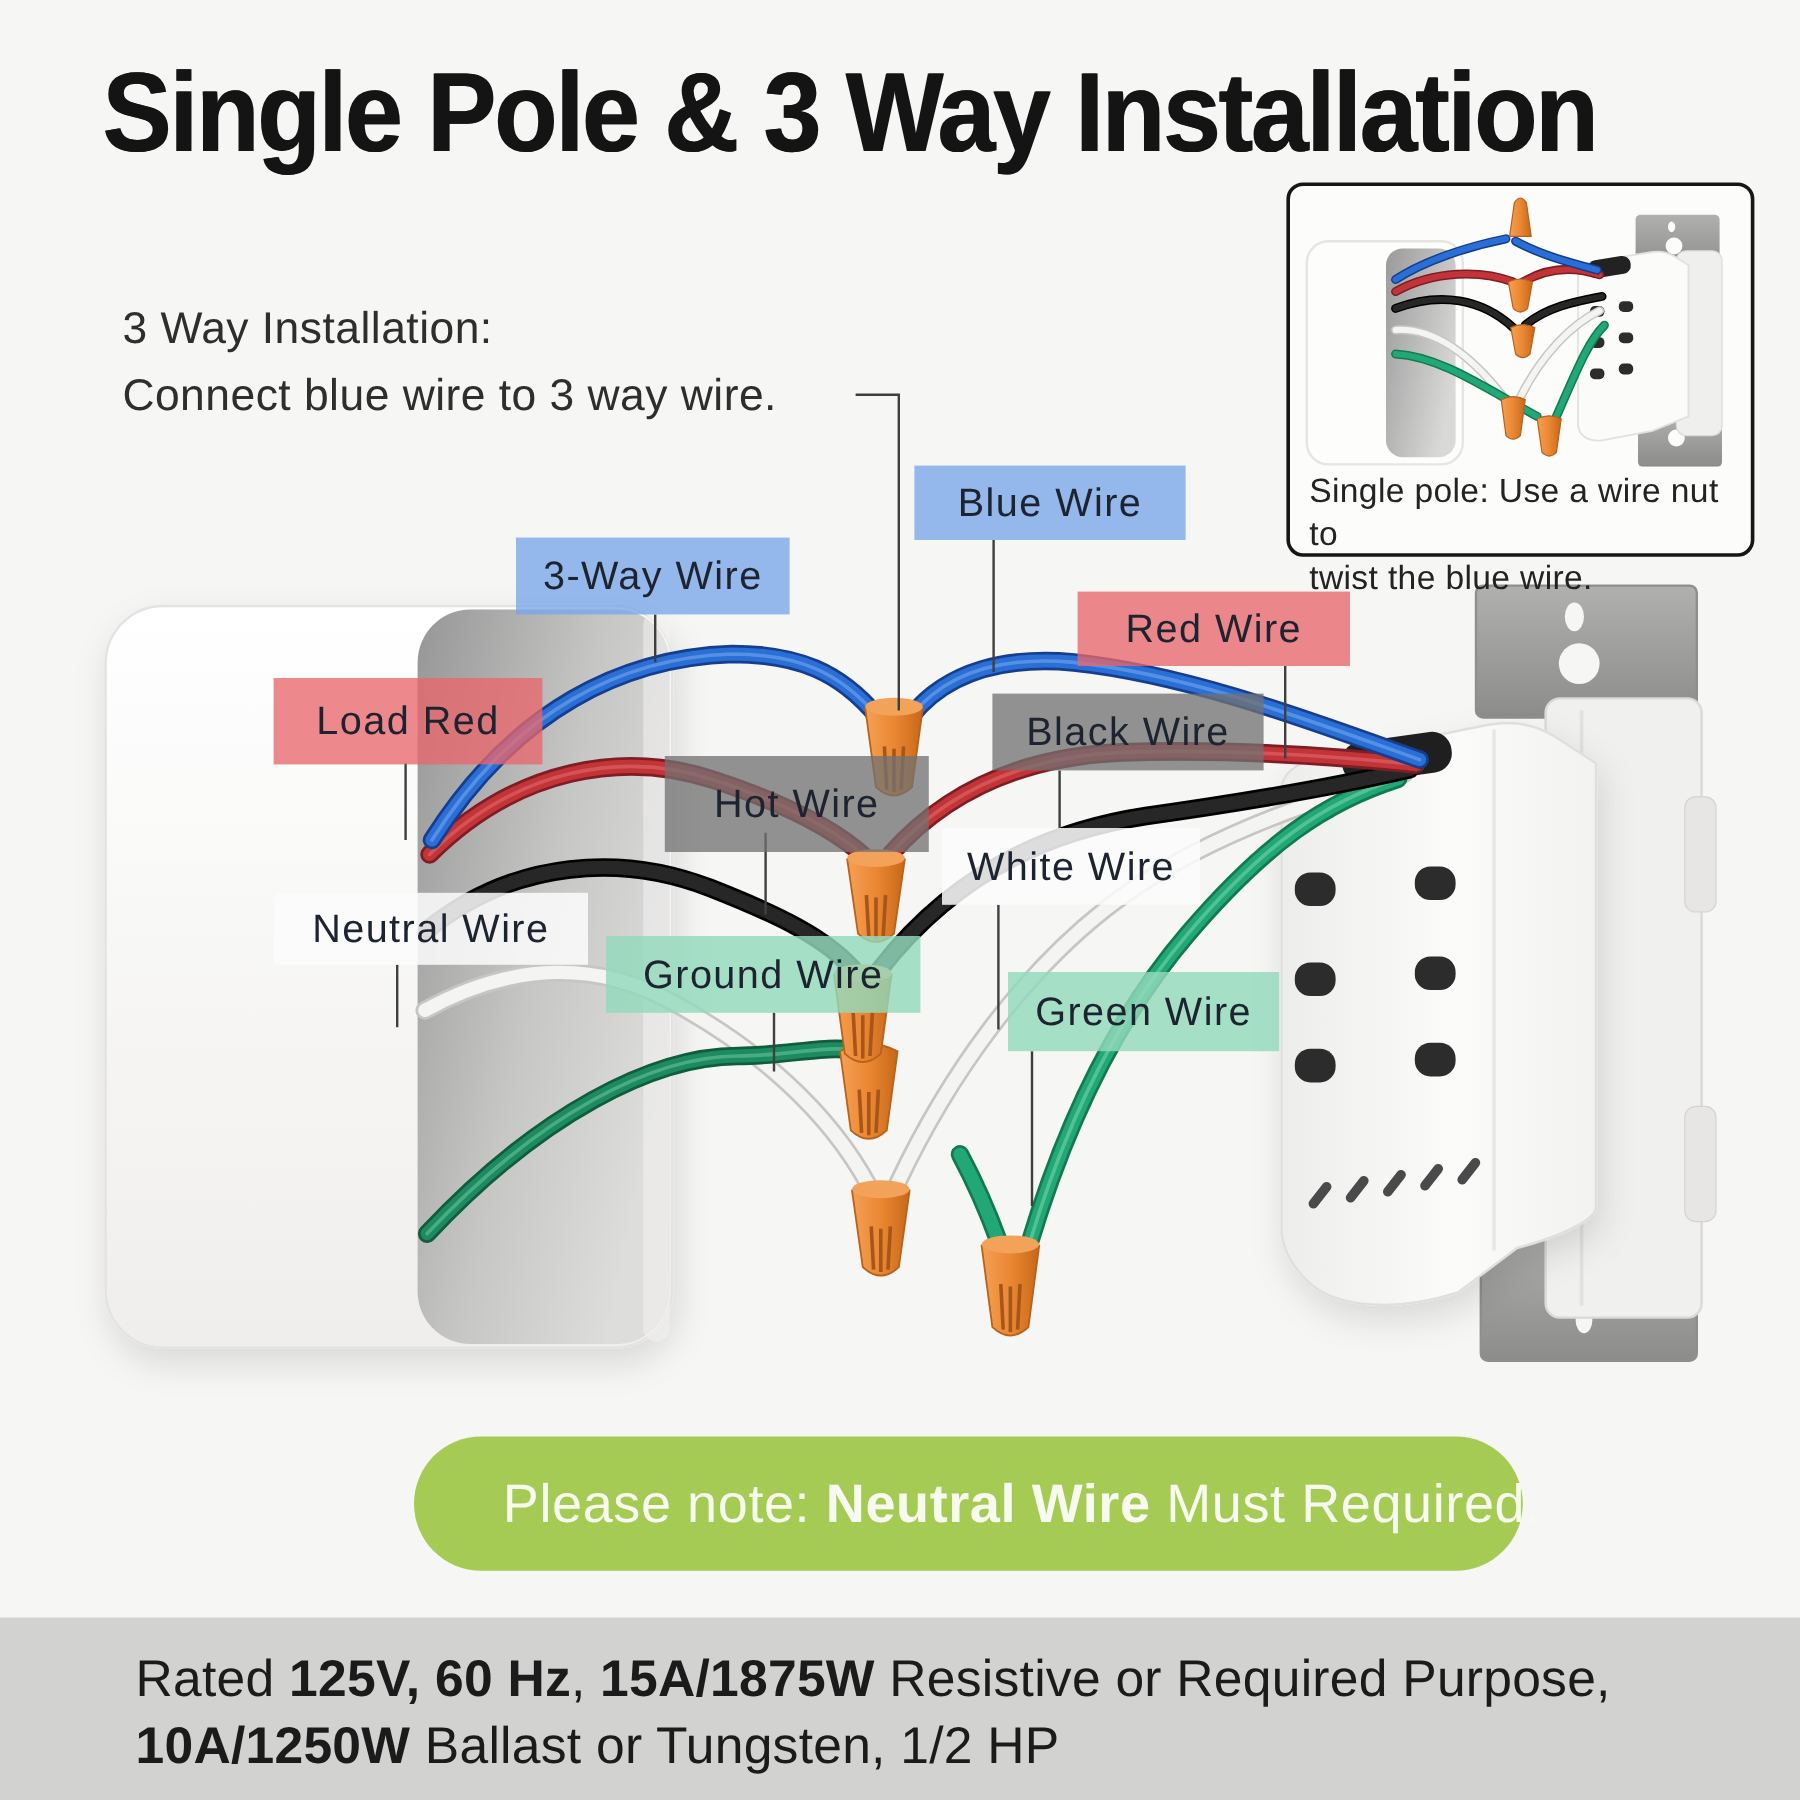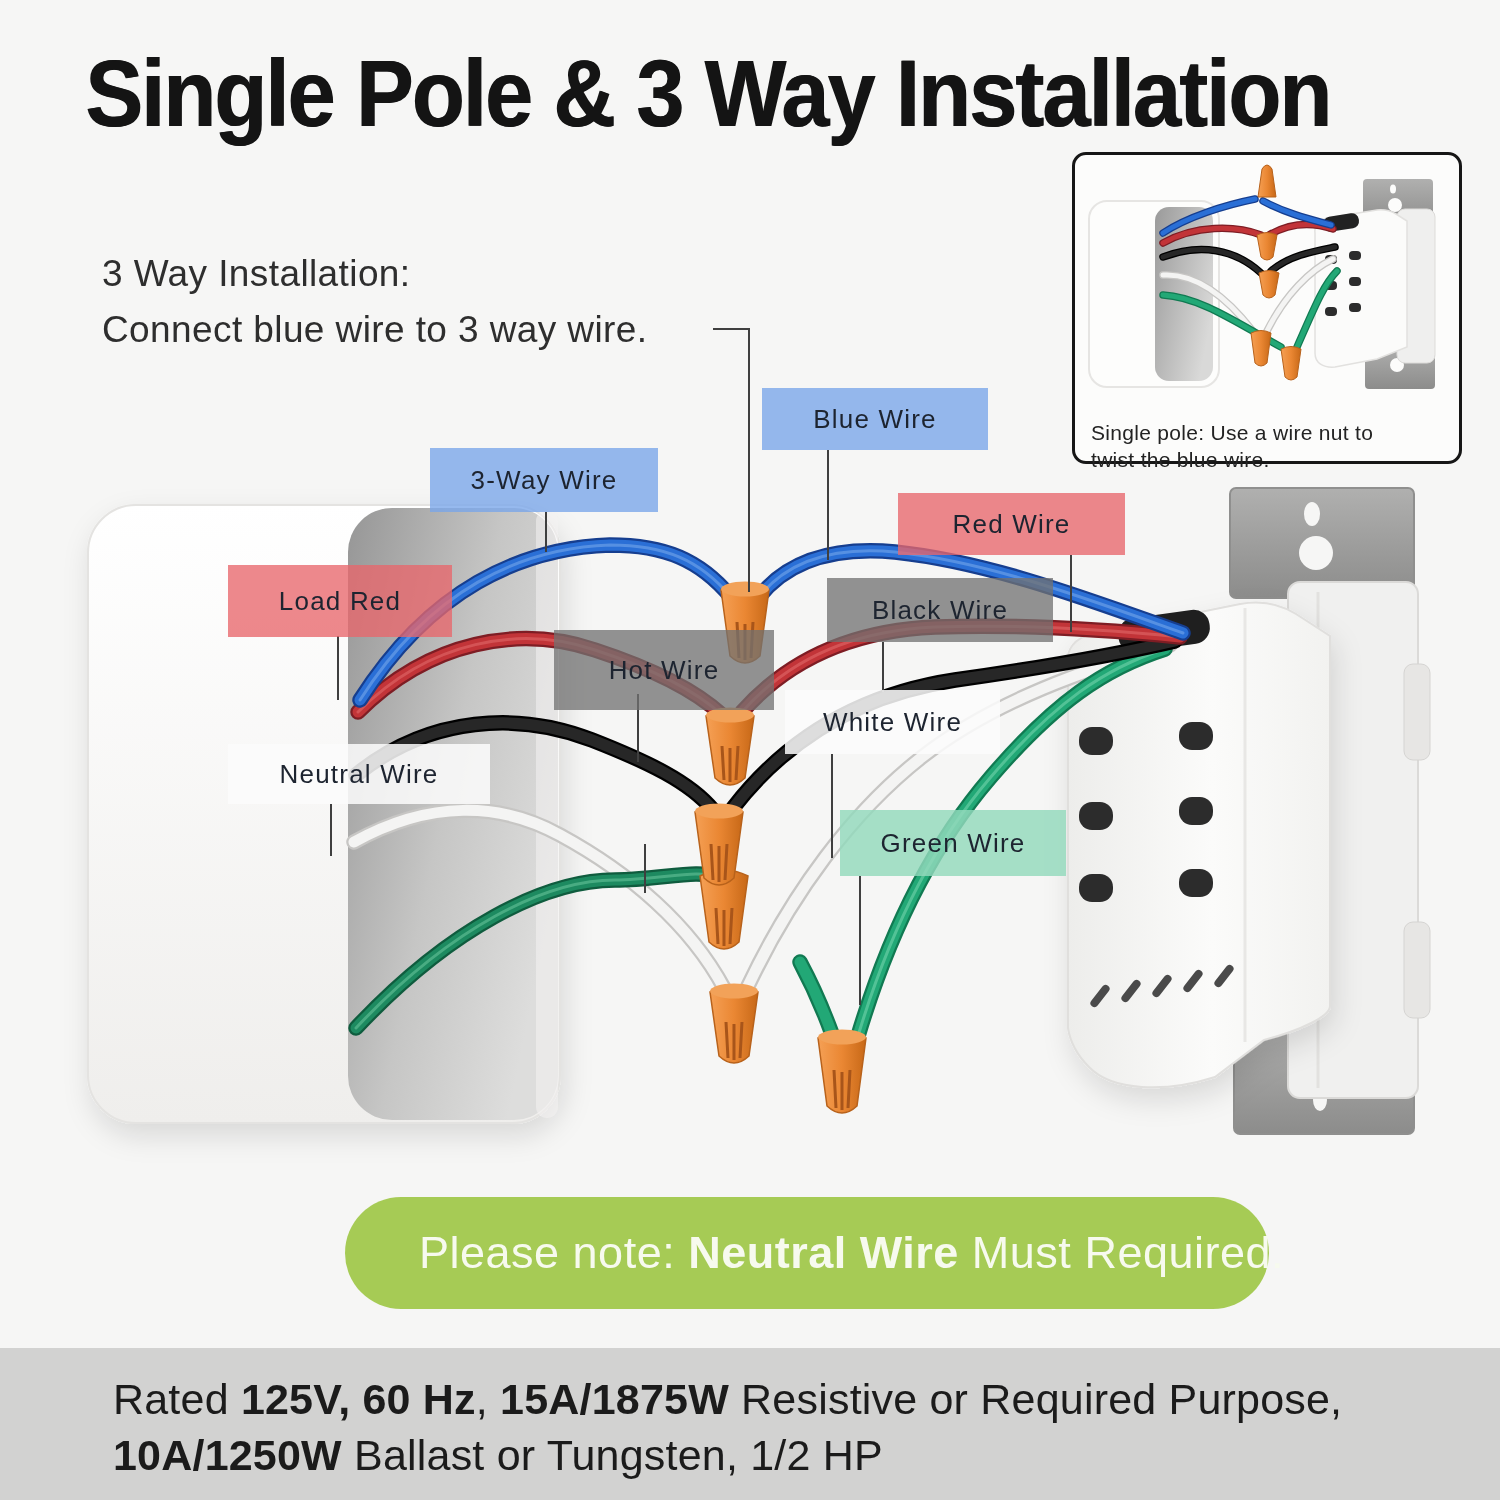--- a/index.html
+++ b/index.html
@@ -21,26 +21,26 @@
   }
   
   .inset{
     position:absolute;left:1072px;top:152px;width:390px;height:312px;
     box-sizing:border-box;border:3px solid #161616;border-radius:14px;
     background:#fcfcfb;
   }
   .inset svg{position:absolute;left:0;top:0;}
   .inset-caption{
     position:absolute;left:16px;top:236px;width:360px;
-    font-size:21px;line-height:1.3;color:#232323;letter-spacing:.3px;margin-top:28px;
+    font-size:28px;line-height:1.3;color:#232323;letter-spacing:.3px;
   }
   
   .wlabel{
     position:absolute;display:flex;align-items:center;justify-content:center;
-    font-size:26px;letter-spacing:1.2px;color:#1d2430;font-weight:400;white-space:nowrap;
+    font-size:33px;letter-spacing:1.2px;color:#1d2430;font-weight:400;white-space:nowrap;
   }
   .lab-blue {background:rgba(120,165,233,.78);}
   .lab-pink {background:rgba(232,103,108,.78);}
   .lab-gray {background:rgba(113,113,113,.76);margin-left:42px;}
   .lab-white{background:rgba(252,252,252,.86);}
   .lab-mint {background:rgba(147,217,188,.82);}
   #lab-three-way{left:430px;top:448px;width:228px;height:64px;}
   #lab-blue     {left:762px;top:388px;width:226px;height:62px;}
   #lab-red      {left:898px;top:493px;width:227px;height:62px;}
   #lab-load-red {left:228px;top:565px;width:224px;height:72px;}
@@ -304,20 +304,21 @@
   </div>
 
   <div class="wlabel lab-blue" id="lab-three-way">3-Way Wire</div>
   <div class="wlabel lab-blue" id="lab-blue">Blue Wire</div>
   <div class="wlabel lab-pink" id="lab-red">Red Wire</div>
   <div class="wlabel lab-pink" id="lab-load-red">Load Red</div>
   <div class="wlabel lab-gray" id="lab-black">Black Wire</div>
   <div class="wlabel lab-gray" id="lab-hot">Hot Wire</div>
   <div class="wlabel lab-white" id="lab-white">White Wire</div>
   <div class="wlabel lab-white" id="lab-neutral">Neutral Wire</div>
+  <div class="wlabel lab-mint" id="lab-ground">Ground Wire</div>
   <div class="wlabel lab-mint" id="lab-green">Green Wire</div>
 
   <div class="note">
     <svg width="66" height="60" viewBox="0 0 70 62">
       <path d="M35 6 L66 56 L4 56 Z" fill="none" stroke="#f4f8e8" stroke-width="5" stroke-linejoin="round"></path>
       <line x1="35" y1="23" x2="35" y2="40" stroke="#f4f8e8" stroke-width="6" stroke-linecap="round"></line>
       <circle cx="35" cy="49" r="3.5" fill="#f4f8e8"></circle>
     </svg>
     <div>
       <span>Please note: </span><span class="bold">Neutral Wire</span><span> Must Required.</span>

